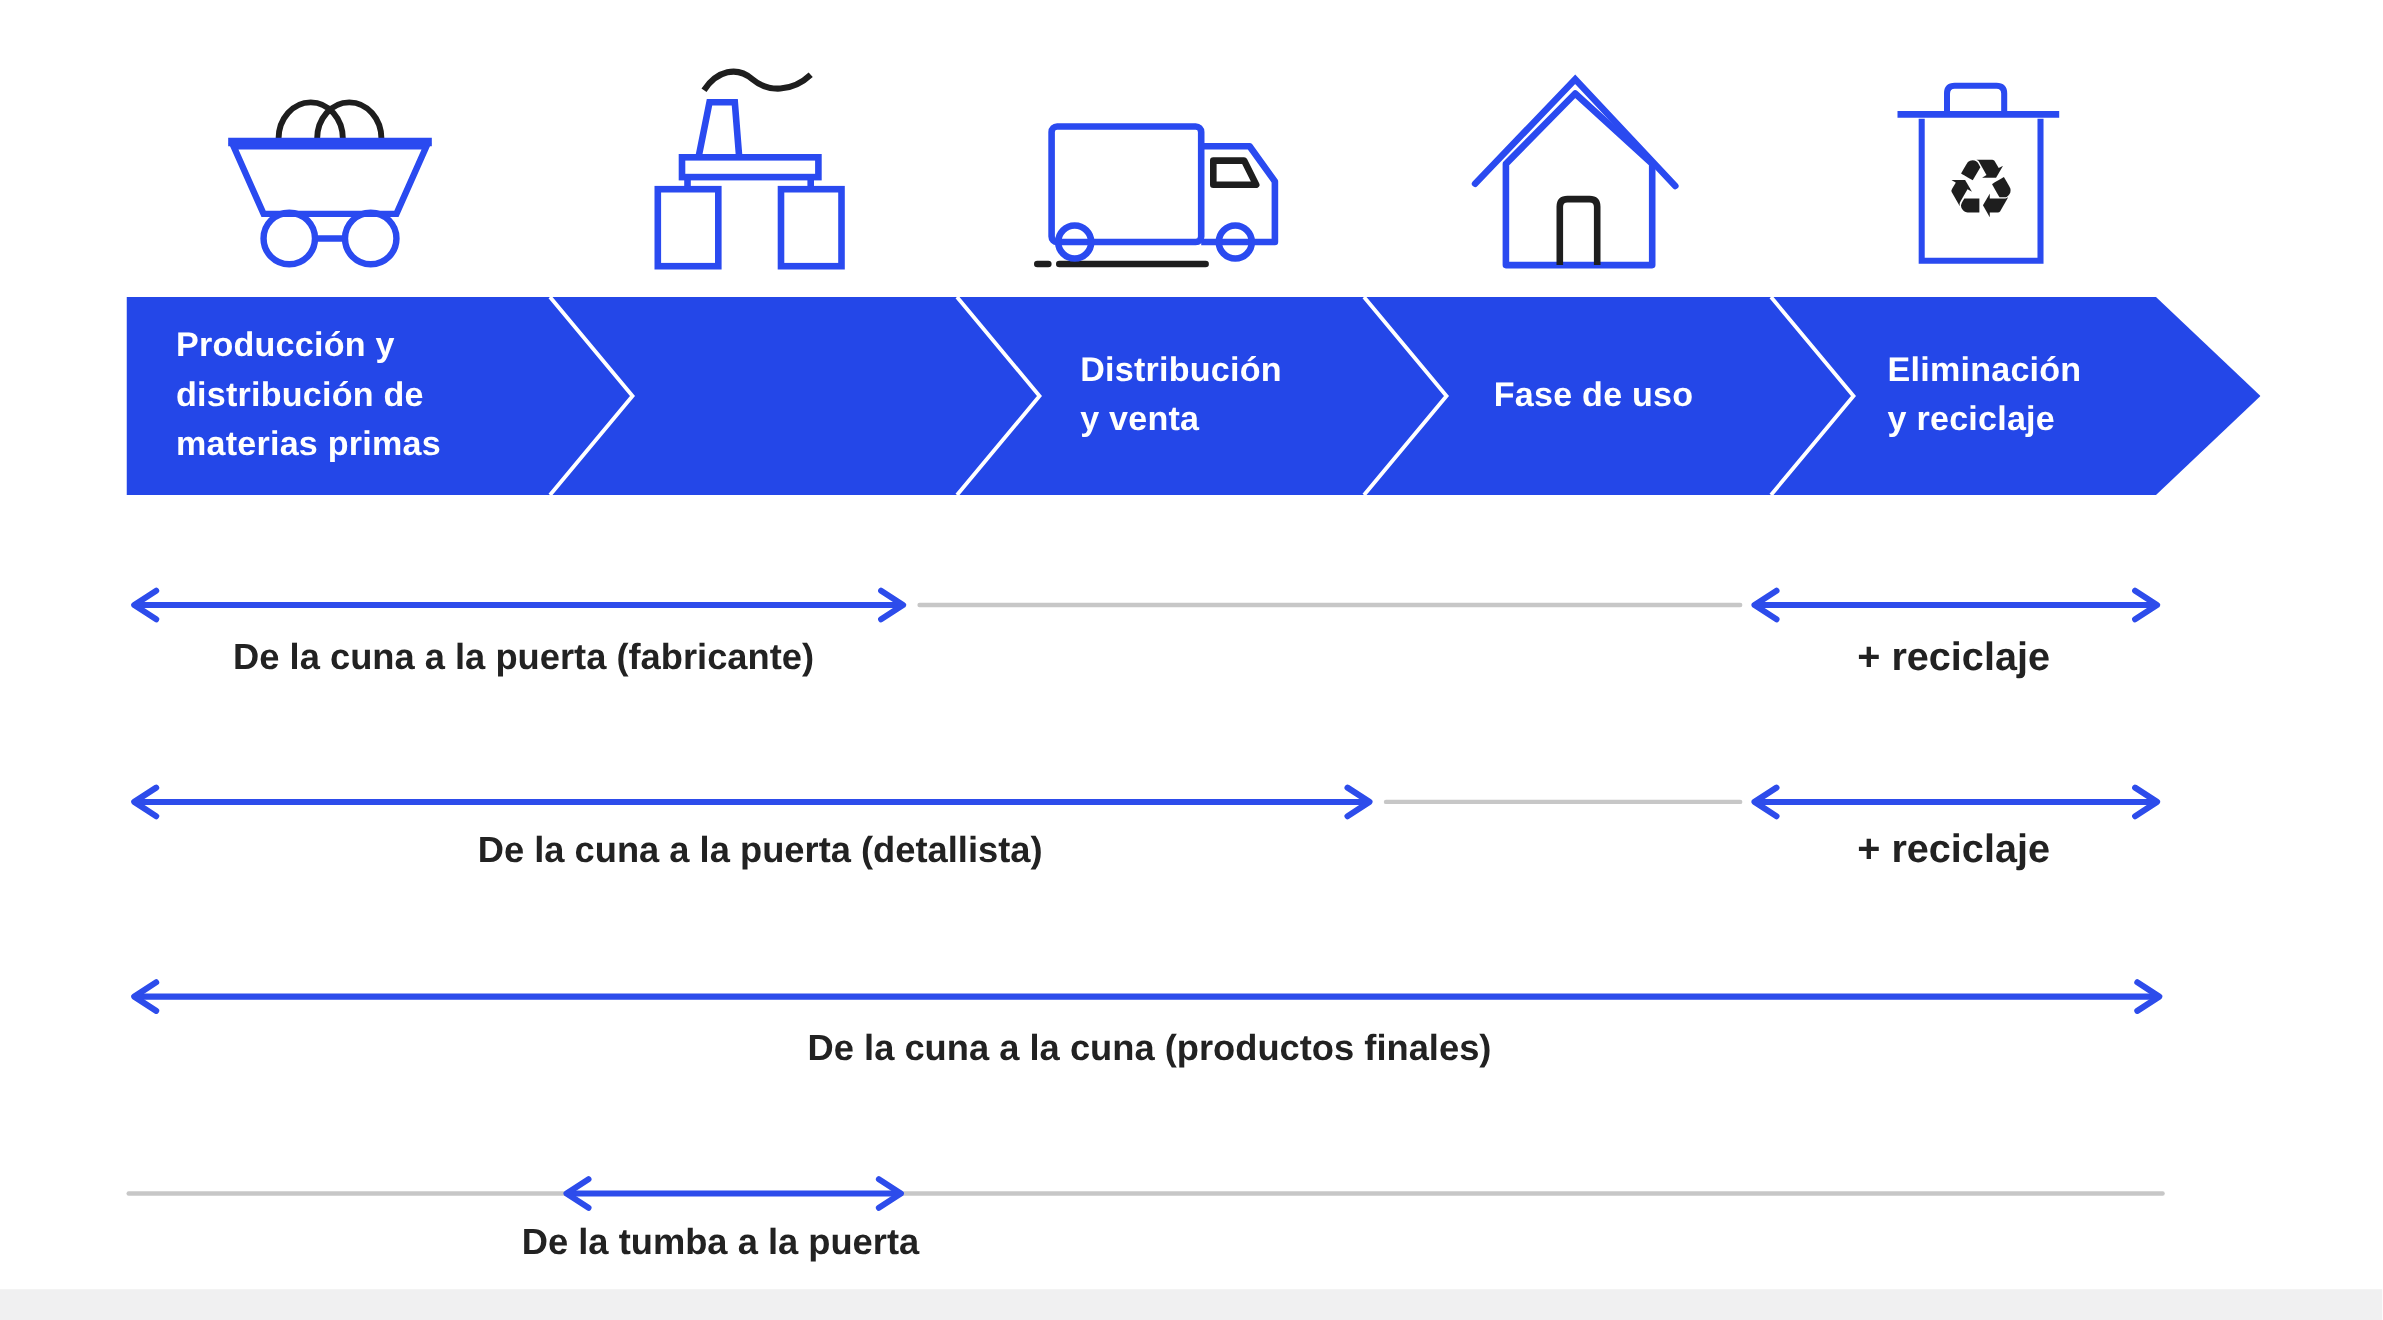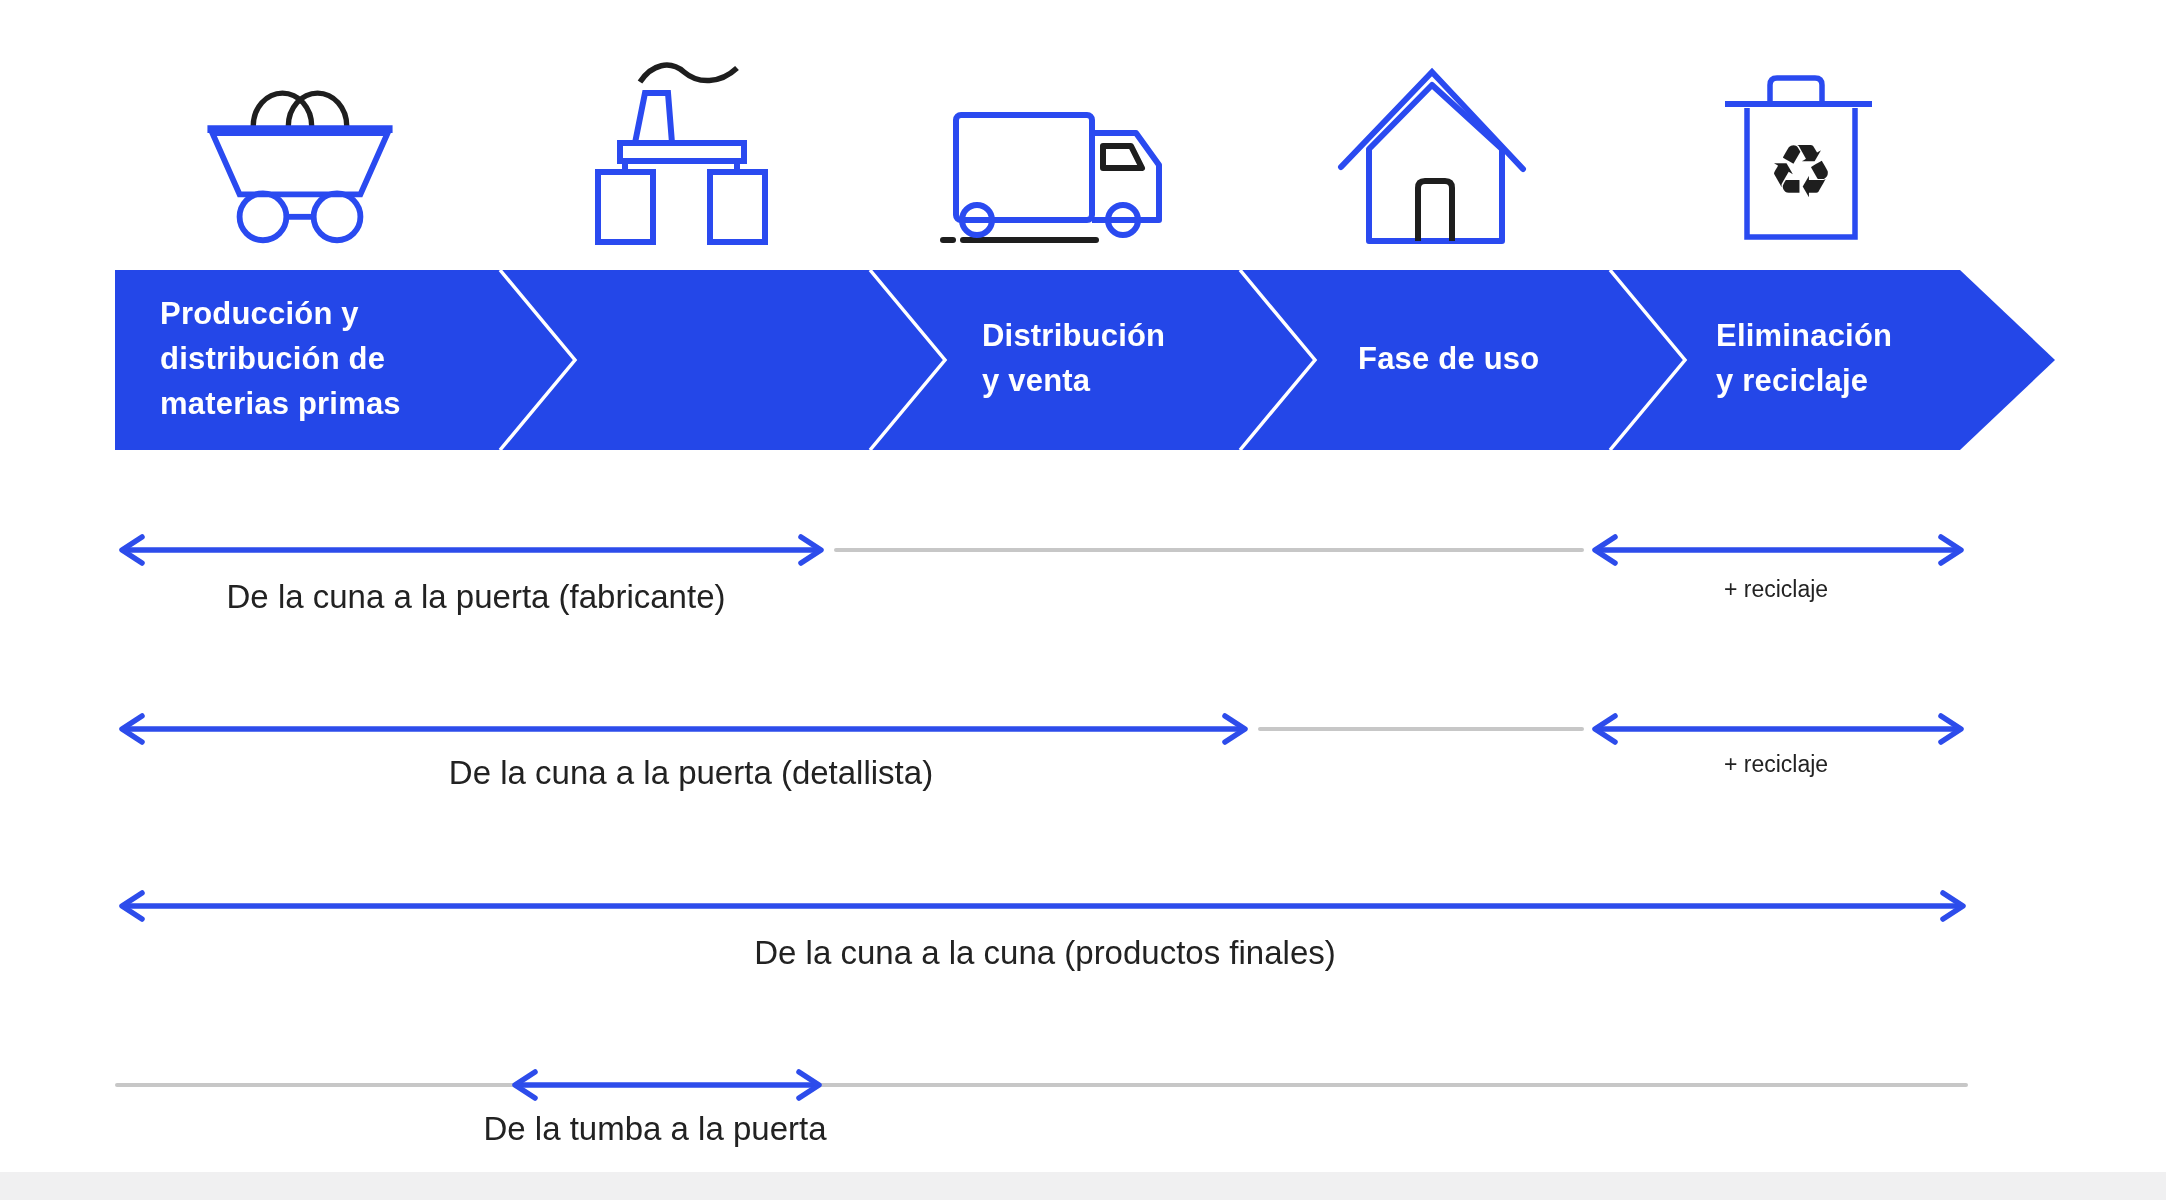--- a/index.html
+++ b/index.html
@@ -7,23 +7,23 @@
          font-family:"Liberation Sans",sans-serif;}
   .abs{position:absolute;}
   .icon-box{position:absolute;}
   .icon-box svg{display:block;width:100%;height:100%;}
   .blue-stroke{stroke:#2a4af0;fill:none;}
   .black-stroke{stroke:#1e1e1e;fill:none;}
   
   .stage-label{position:absolute;color:#ffffff;font-weight:bold;font-size:31px;line-height:45px;
                white-space:pre-line;letter-spacing:0.2px;}
   
-  .scope-label{position:absolute;transform:translateX(-50%);color:#222222;font-weight:400;
+  .scope-label{position:absolute;transform:translateX(-50%);color:#222222;font-weight:700;
                font-size:33px;white-space:nowrap;}
-  .scope-label.small{font-size:23px;}
+  .scope-label.small{font-size:36px;}
   
   .arr line,.arr path{stroke:#2d4ceb;stroke-width:5.5;fill:none;stroke-linecap:round;stroke-linejoin:round;}
   .arr{position:absolute;}
   .gline{position:absolute;height:4px;background:#c7c7c7;border-radius:2px;}
   .bottom-band{position:absolute;left:0;top:1172px;width:2166px;height:28px;background:#f0f0f1;}
 </style>
 </head>
 <body>
 
 <div id="stage">

